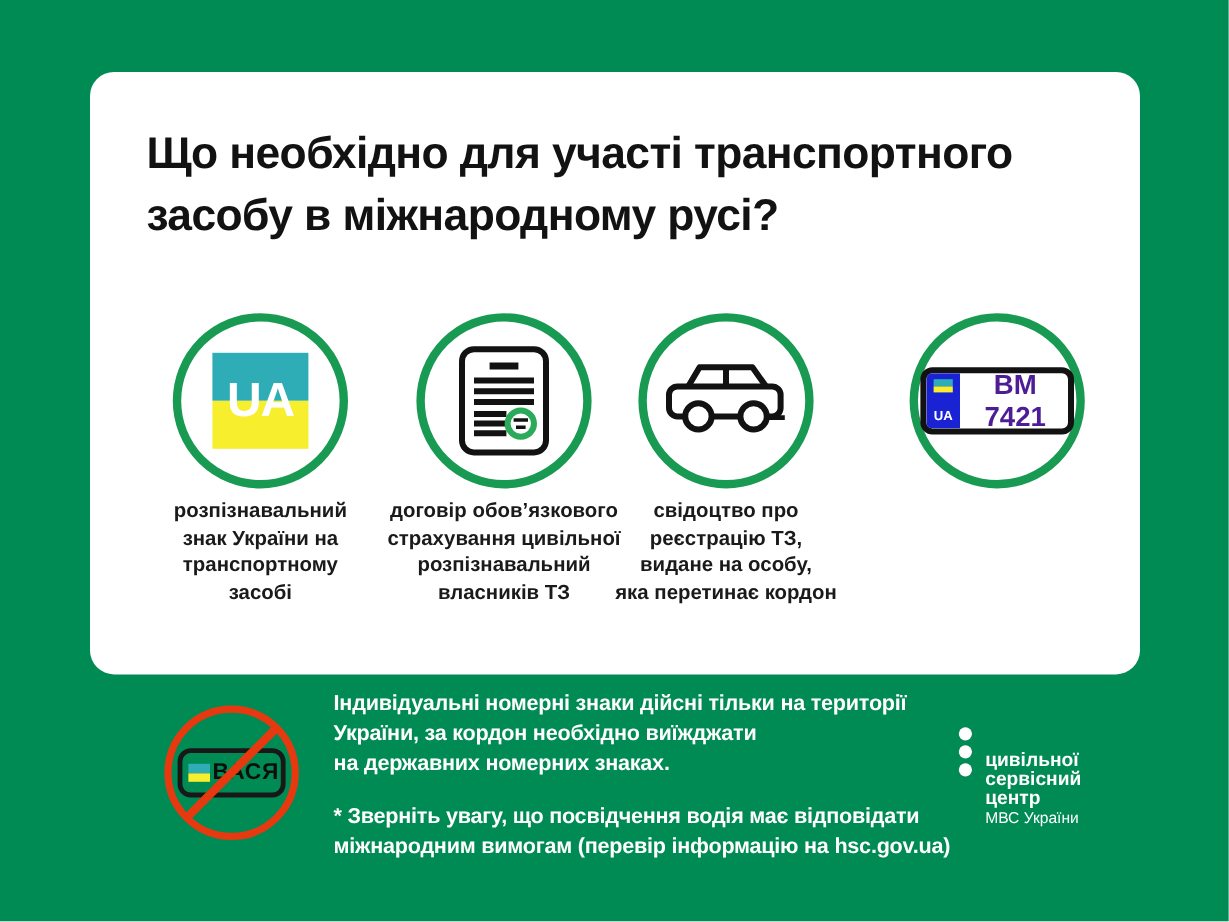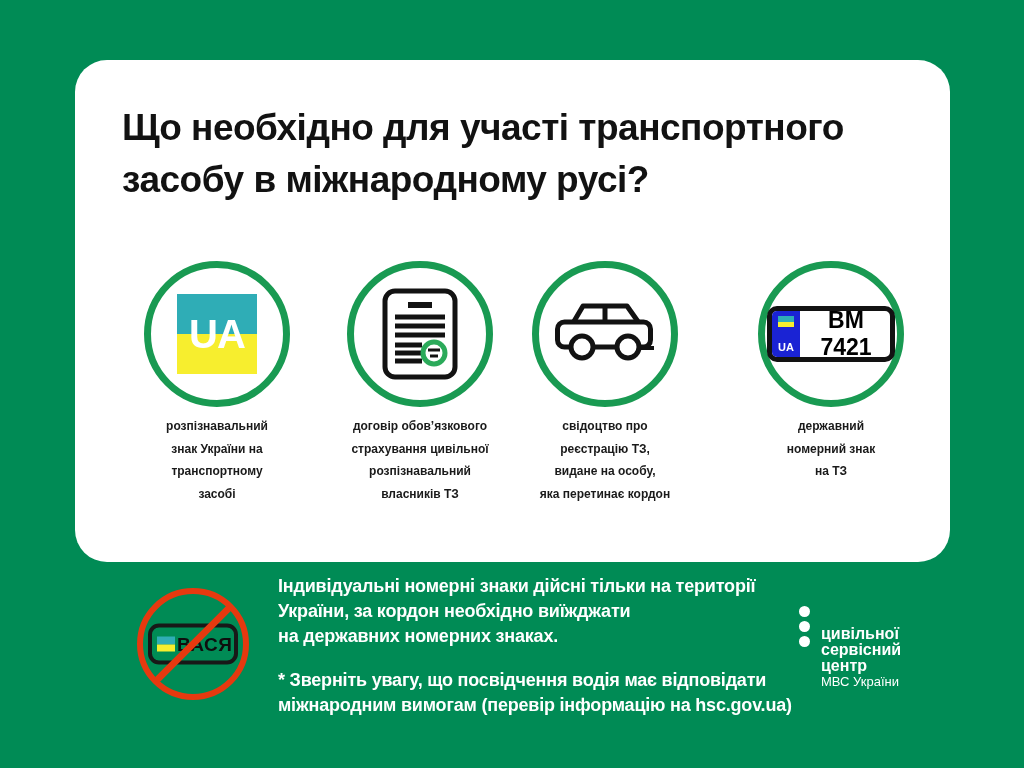--- a/index.html
+++ b/index.html
@@ -2,57 +2,57 @@
 <html><head>
 <meta charset="utf-8">
 <style>
   * { margin:0; padding:0; box-sizing:border-box; }
   html,body { width:1024px; height:768px; }
   body { font-family:"Liberation Sans", sans-serif; }
 
   .stage { position:relative; width:1024px; height:768px; background:#008B55; overflow:hidden; }
 
   .card { position:absolute; left:75px; top:60px; width:875px; height:502px;
-          background:#ffffff; border-radius:32px; }
+          background:#ffffff; border-radius:20px; }
 
   .title { position:absolute; left:47px; top:42px; font-size:37px; line-height:52px;
            font-weight:bold; color:#121212; letter-spacing:-0.5px; white-space:pre-line; }
 
   .item { position:absolute; top:201px; width:220px; text-align:center; }
   .item-1 { left:32px; }
   .item-2 { left:235px; }
   .item-3 { left:420px; }
   .item-4 { left:646px; }
 
   .ring { width:146px; height:146px; border:7px solid #199A52; border-radius:50%;
           margin:0 auto; display:flex; align-items:center; justify-content:center;
           background:#ffffff; }
 
-  .caption { margin-top:8px; font-size:12px; line-height:22.5px; font-weight:bold;
+  .caption { margin-top:8px; font-size:17px; line-height:22.5px; font-weight:bold;
              color:#1a1a1a; white-space:pre-line; }
 
   
   .ua-square { position:relative; width:80px; height:80px; }
   .ua-square .half-top { height:40px; background:#2FADB6; }
   .ua-square .half-bottom { height:40px; background:#F7EE2E; }
   .ua-square .ua-label { position:absolute; inset:0; display:flex; align-items:center;
         justify-content:center; font-size:40px; font-weight:bold; color:#ffffff;
         letter-spacing:-1px; }
 
   
   .plate { width:128px; height:56px; border:5px solid #121212; border-radius:10px;
            background:#ffffff; display:flex; overflow:hidden; }
   .plate .strip { width:28px; background:#1A23D4; display:flex; flex-direction:column;
            align-items:center; justify-content:space-between; padding:5px 0 4px; }
   .mini-flag { width:16px; height:11px; }
   .mini-flag .f-top { height:5.5px; background:#2FADB6; }
   .mini-flag .f-bottom { height:5.5px; background:#F7EE2E; }
   .plate .strip-ua { font-size:11px; font-weight:bold; color:#ffffff; }
   .plate .number { flex:1; display:flex; align-items:center; justify-content:center;
-           font-size:23px; font-weight:bold; color:#000000; padding-left:2px; }
+           font-size:23px; font-weight:bold; color:#4c1d95; padding-left:2px; }
 
   
   .prohibition { position:absolute; left:137px; top:588px; width:112px; height:112px; }
   .ring-red { position:absolute; inset:0; border:6px solid #E6390F; border-radius:50%; }
   .vasya-plate { position:absolute; left:50%; top:50%; transform:translate(-50%,-50%);
            width:90px; height:41px; border:4px solid #181818; border-radius:11px;
            display:flex; align-items:center; padding:0 5px; gap:2px; }
   .vasya-flag { width:18px; height:15px; flex:0 0 auto; }
   .vasya-flag .f-top { height:7.5px; background:#2FADB6; }
   .vasya-flag .f-bottom { height:7.5px; background:#F7EE2E; }
@@ -148,23 +148,20 @@
           <div class="strip">
             <div class="mini-flag">
               <div class="f-top"></div>
               <div class="f-bottom"></div>
             </div>
             <span class="strip-ua">UA</span>
           </div>
           <div class="number">BM 7421</div>
         </div>
       </div>
-      <div class="caption">державний
-номерний знак
-на ТЗ</div>
     </div>
 
   </div>
 
   <div class="prohibition">
     <div class="ring-red"></div>
     <div class="vasya-plate">
       <div class="vasya-flag">
         <div class="f-top"></div>
         <div class="f-bottom"></div>

